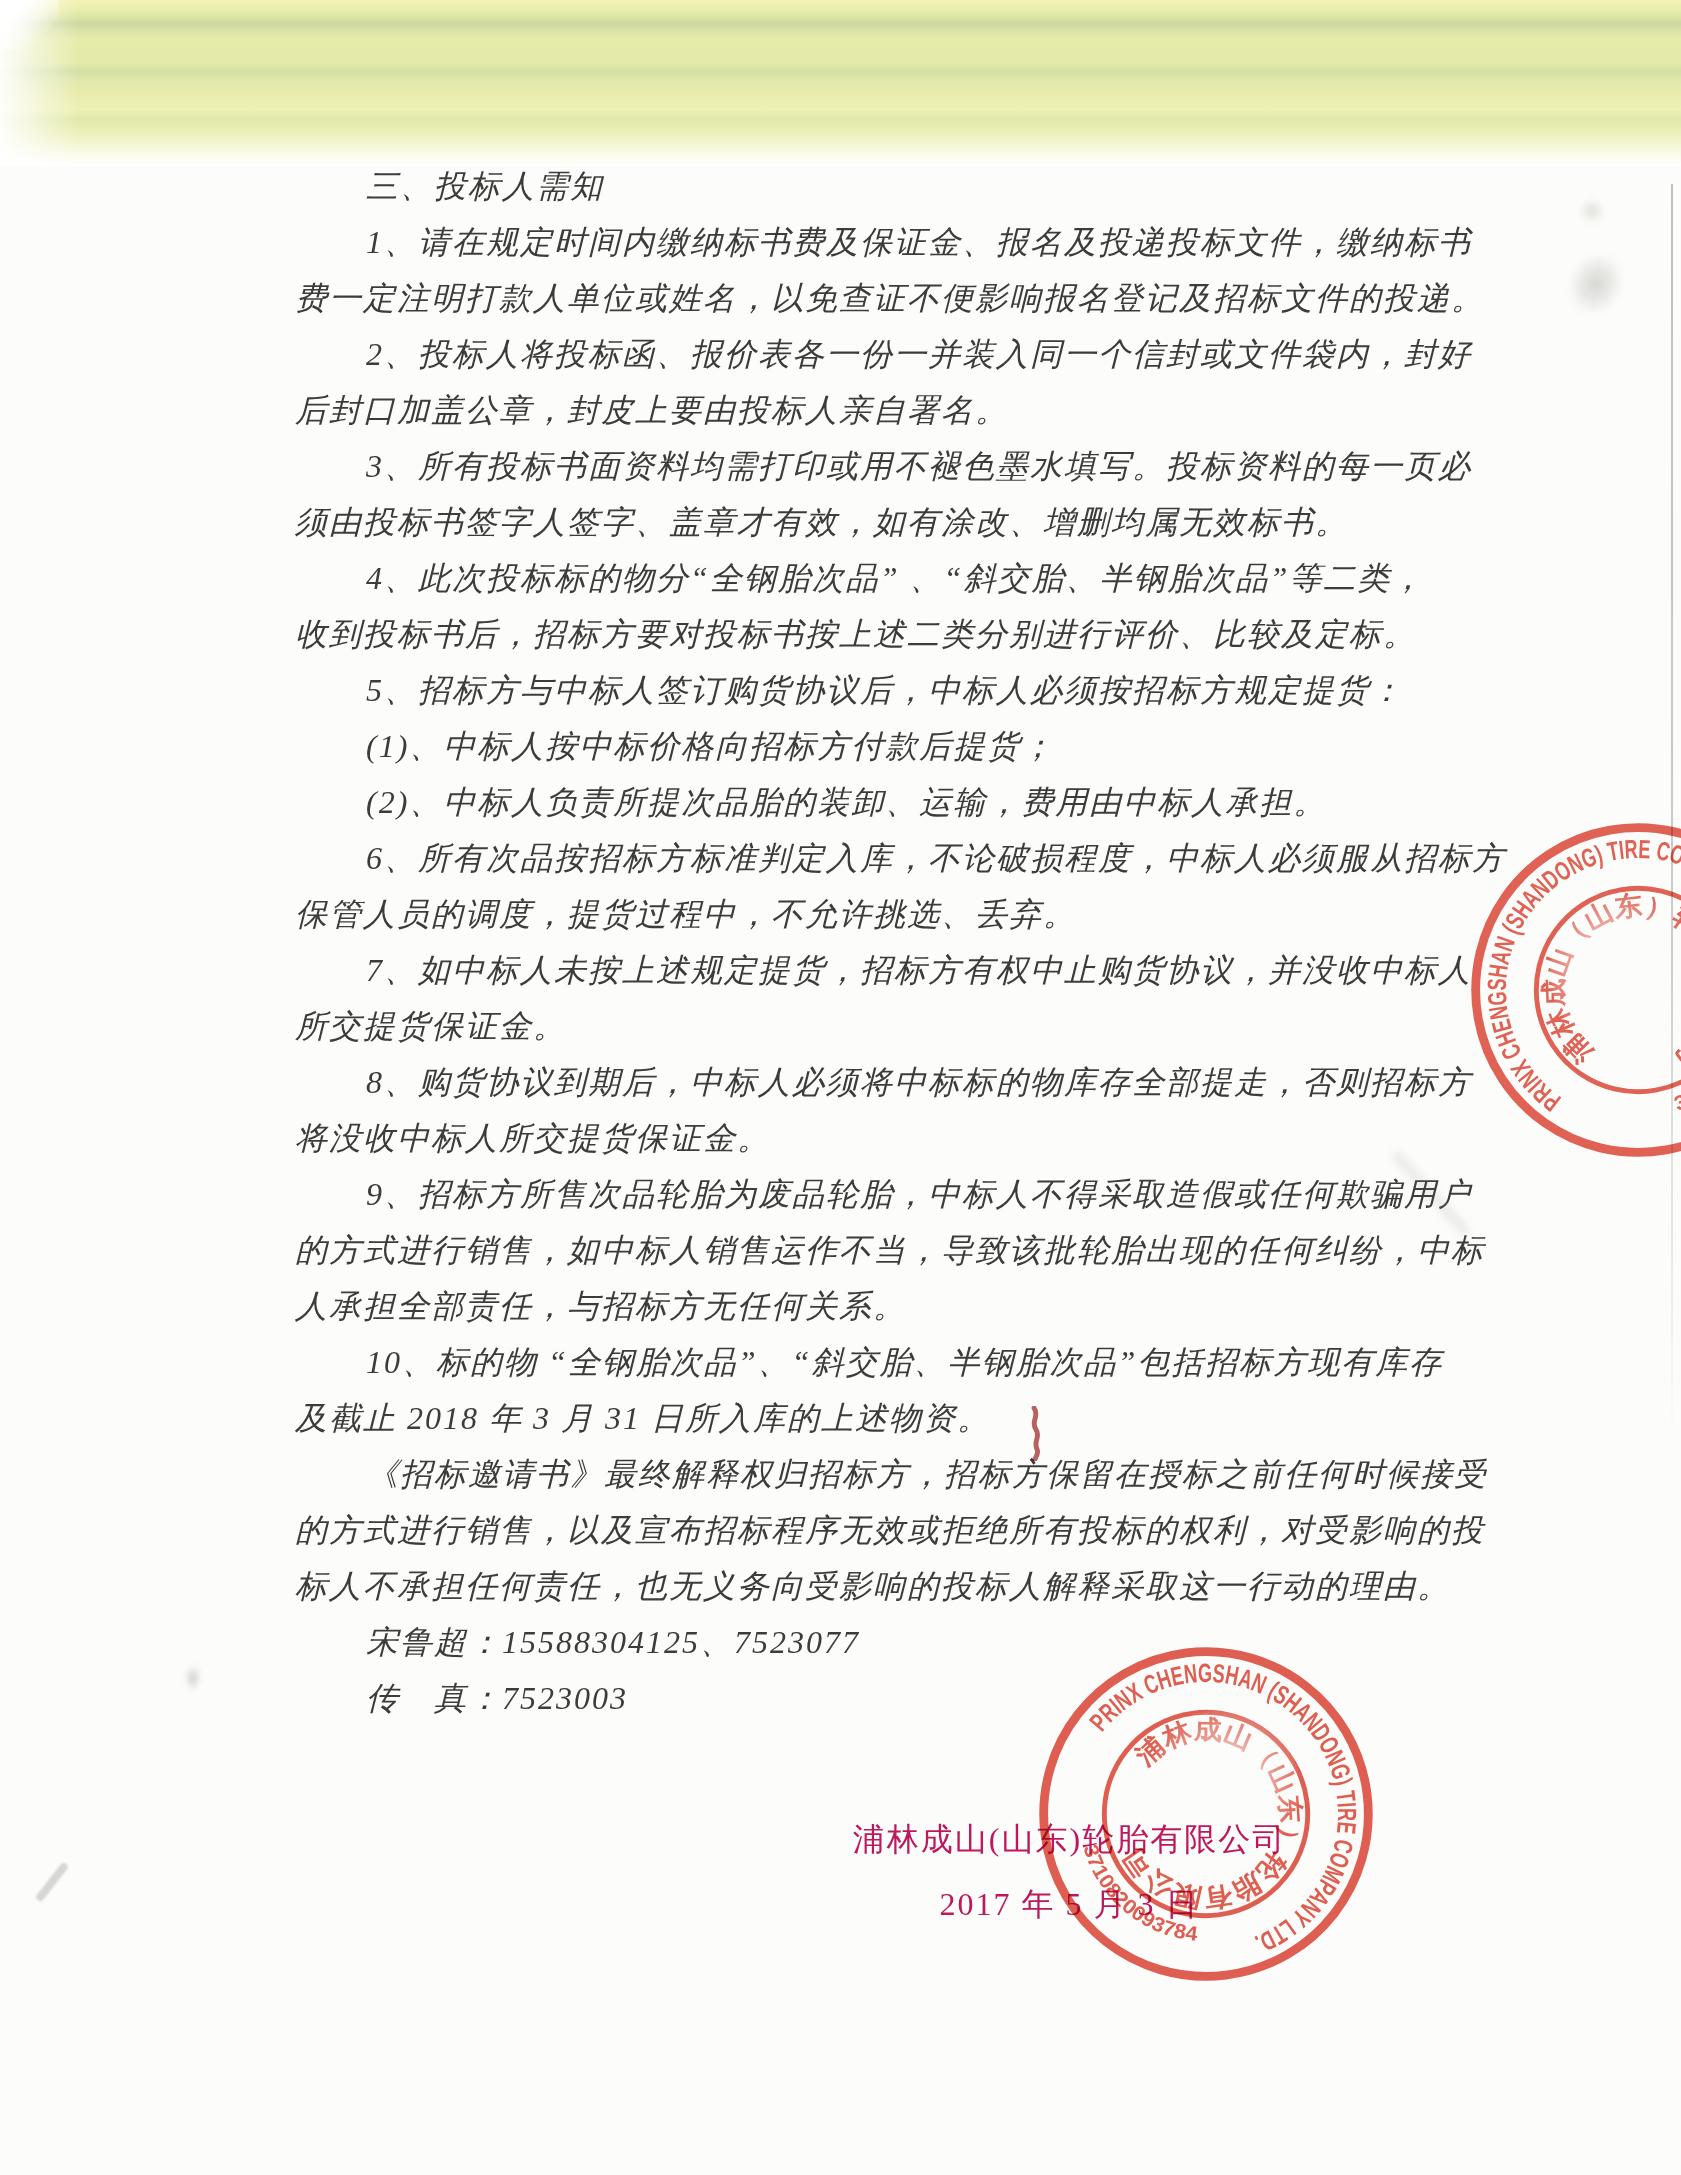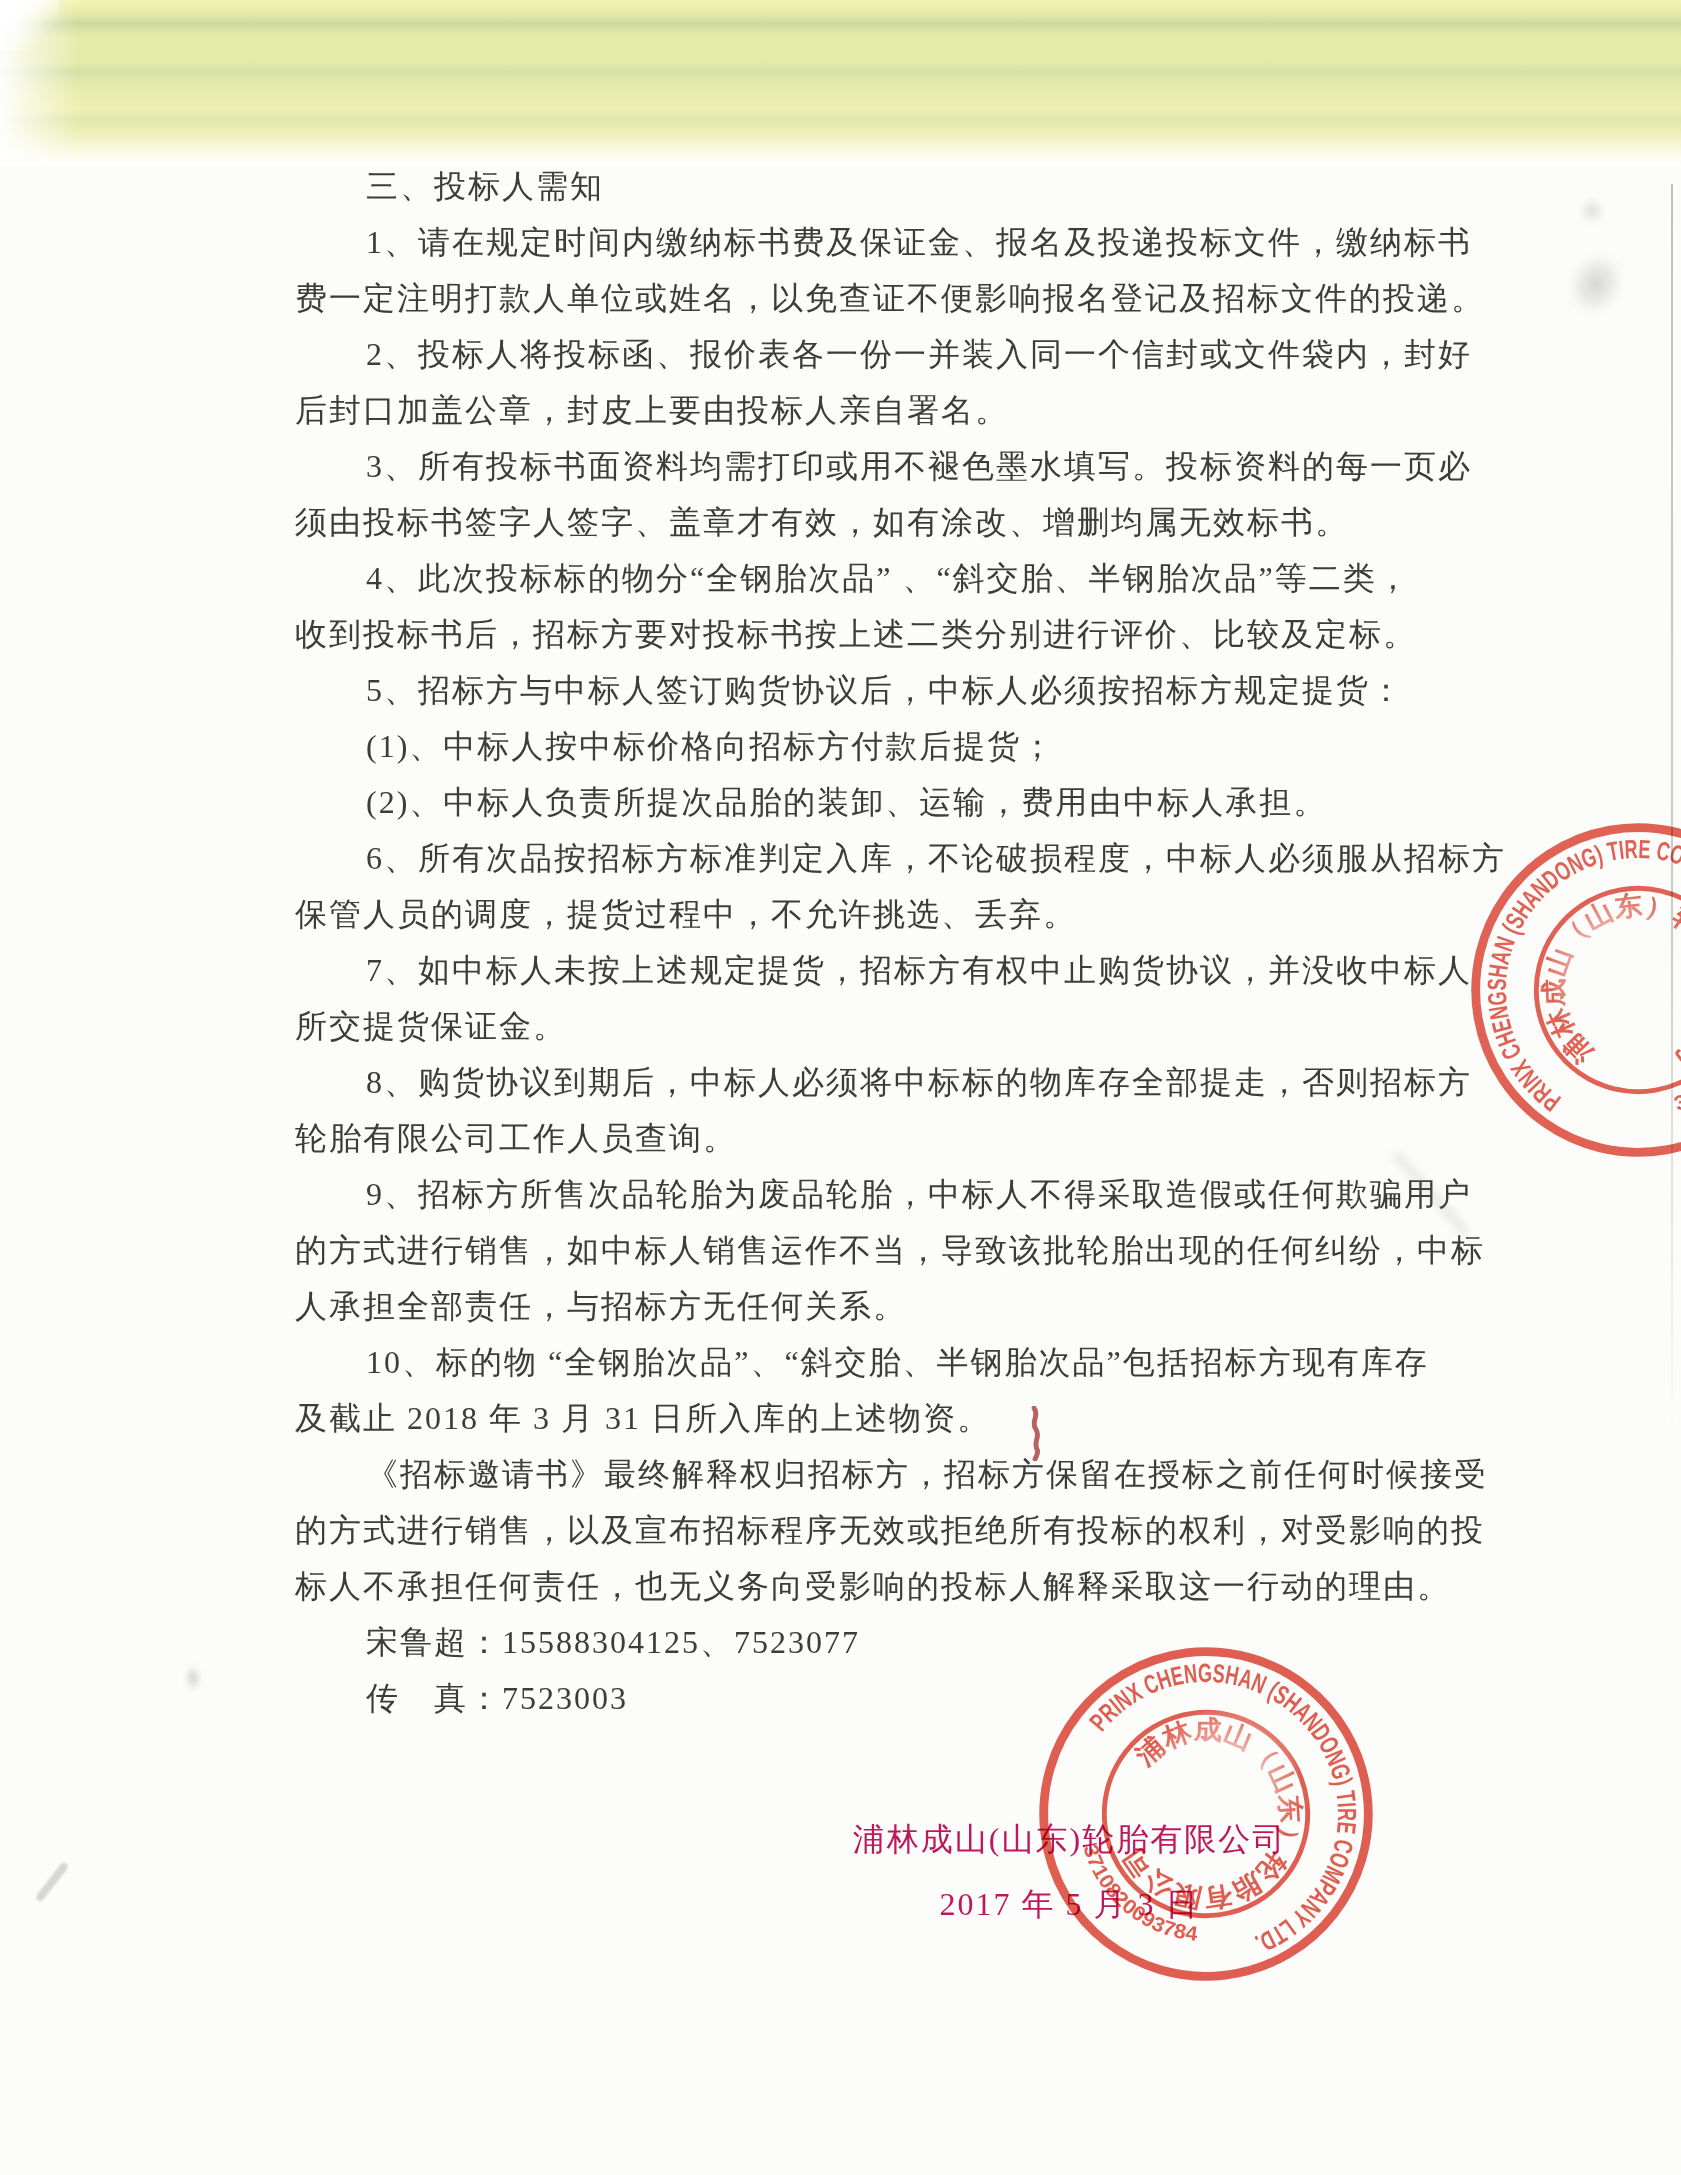--- a/index.html
+++ b/index.html
@@ -23,21 +23,21 @@
     content:"";position:absolute;left:0;top:0;bottom:0;width:79px;
     background:linear-gradient(90deg,rgba(255,255,255,.95),rgba(255,255,255,0));
   }
   .top-band::after{
     content:"";position:absolute;left:0;top:0;width:59px;height:50px;
     background:linear-gradient(135deg,#fff 25%,rgba(255,255,255,0) 75%);
   }
   .content{position:absolute;left:295px;top:158px;width:1188px;}
   .line{
     font-size:32px;letter-spacing:2px;color:#3d3c3a;
-    height:56px;line-height:56px;white-space:nowrap;
+    height:56px;line-height:56px;white-space:nowrap;font-style:italic;
   }
   .indent{padding-left:71px;}
   .signature{
     position:absolute;left:842px;top:1807px;width:455px;text-align:center;
     font-size:32px;letter-spacing:2px;color:#be185d;line-height:65px;
   }
   .stamp{position:absolute;width:352px;height:352px;mix-blend-mode:multiply;}
   .stamp-bottom{left:1030px;top:1638px;transform:rotate(38deg);opacity:.84;}
   .stamp-right{left:1462px;top:814px;transform:rotate(-55deg);opacity:.82;}
   .st-en{font-family:"Liberation Sans",sans-serif;font-weight:bold;font-size:27px;}
@@ -79,21 +79,21 @@
     <div class="line indent">4、此次投标标的物分“全钢胎次品” 、“斜交胎、半钢胎次品”等二类，</div>
     <div class="line">收到投标书后，招标方要对投标书按上述二类分别进行评价、比较及定标。</div>
     <div class="line indent">5、招标方与中标人签订购货协议后，中标人必须按招标方规定提货：</div>
     <div class="line indent">(1)、中标人按中标价格向招标方付款后提货；</div>
     <div class="line indent">(2)、中标人负责所提次品胎的装卸、运输，费用由中标人承担。</div>
     <div class="line indent">6、所有次品按招标方标准判定入库，不论破损程度，中标人必须服从招标方</div>
     <div class="line">保管人员的调度，提货过程中，不允许挑选、丢弃。</div>
     <div class="line indent">7、如中标人未按上述规定提货，招标方有权中止购货协议，并没收中标人</div>
     <div class="line">所交提货保证金。</div>
     <div class="line indent">8、购货协议到期后，中标人必须将中标标的物库存全部提走，否则招标方</div>
-    <div class="line">轮胎有限公司工作人员查询。</div>
+    <div class="line">将没收中标人所交提货保证金。</div>
     <div class="line indent">9、招标方所售次品轮胎为废品轮胎，中标人不得采取造假或任何欺骗用户</div>
     <div class="line">的方式进行销售，如中标人销售运作不当，导致该批轮胎出现的任何纠纷，中标</div>
     <div class="line">人承担全部责任，与招标方无任何关系。</div>
     <div class="line indent">10、标的物 “全钢胎次品”、“斜交胎、半钢胎次品”包括招标方现有库存</div>
     <div class="line">及截止 2018 年 3 月 31 日所入库的上述物资。</div>
     <div class="line indent">《招标邀请书》最终解释权归招标方，招标方保留在授标之前任何时候接受</div>
     <div class="line">的方式进行销售，以及宣布招标程序无效或拒绝所有投标的权利，对受影响的投</div>
     <div class="line">标人不承担任何责任，也无义务向受影响的投标人解释采取这一行动的理由。</div>
     <div class="line indent">宋鲁超：15588304125、7523077</div>
     <div class="line indent">传　真：7523003</div>

